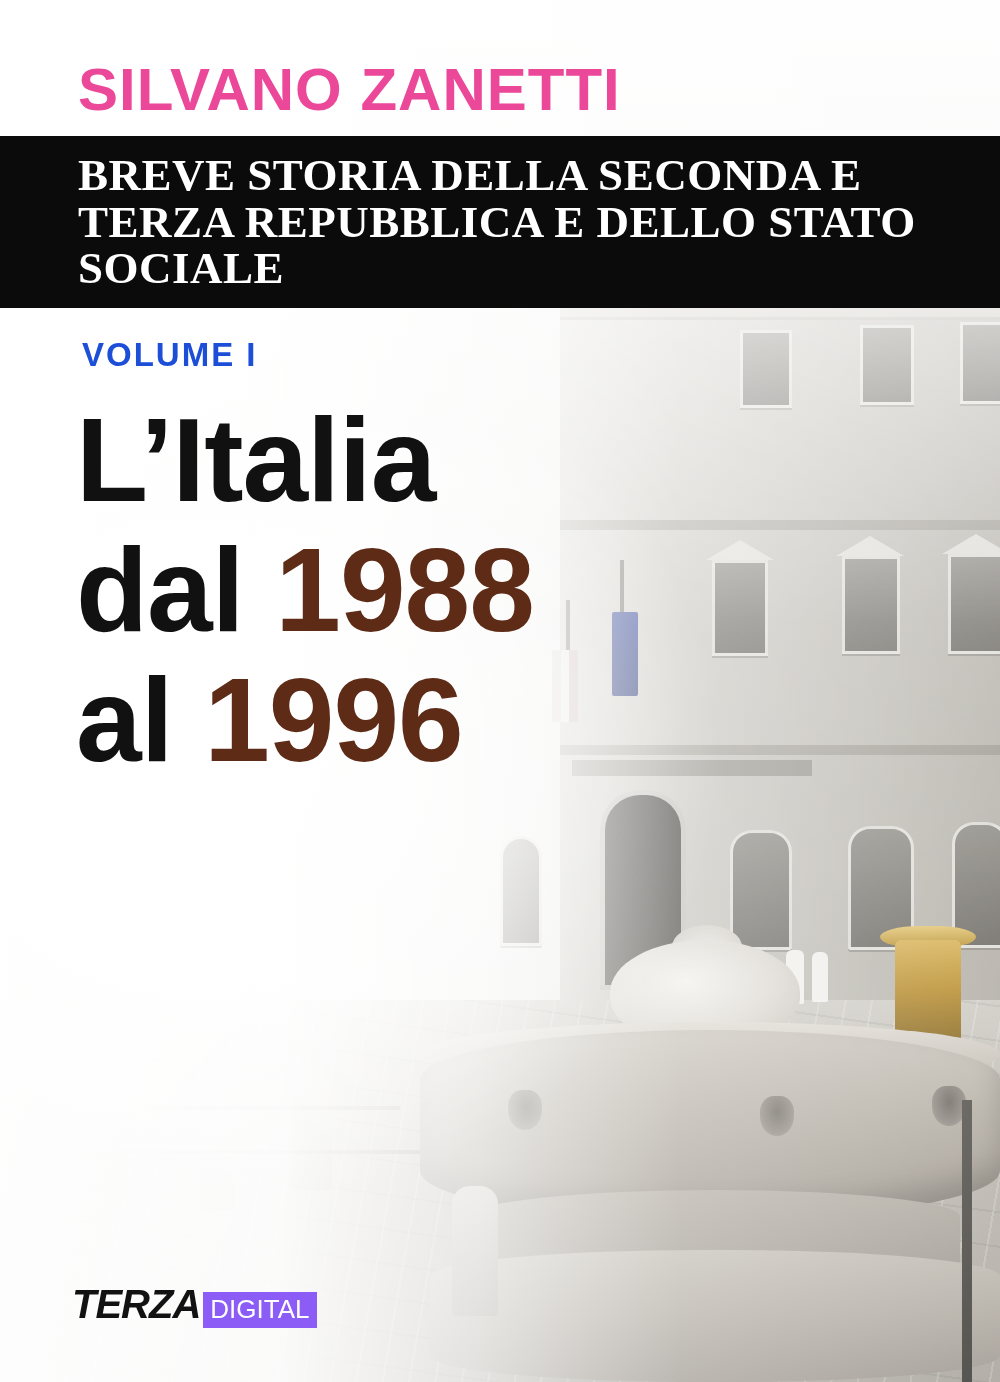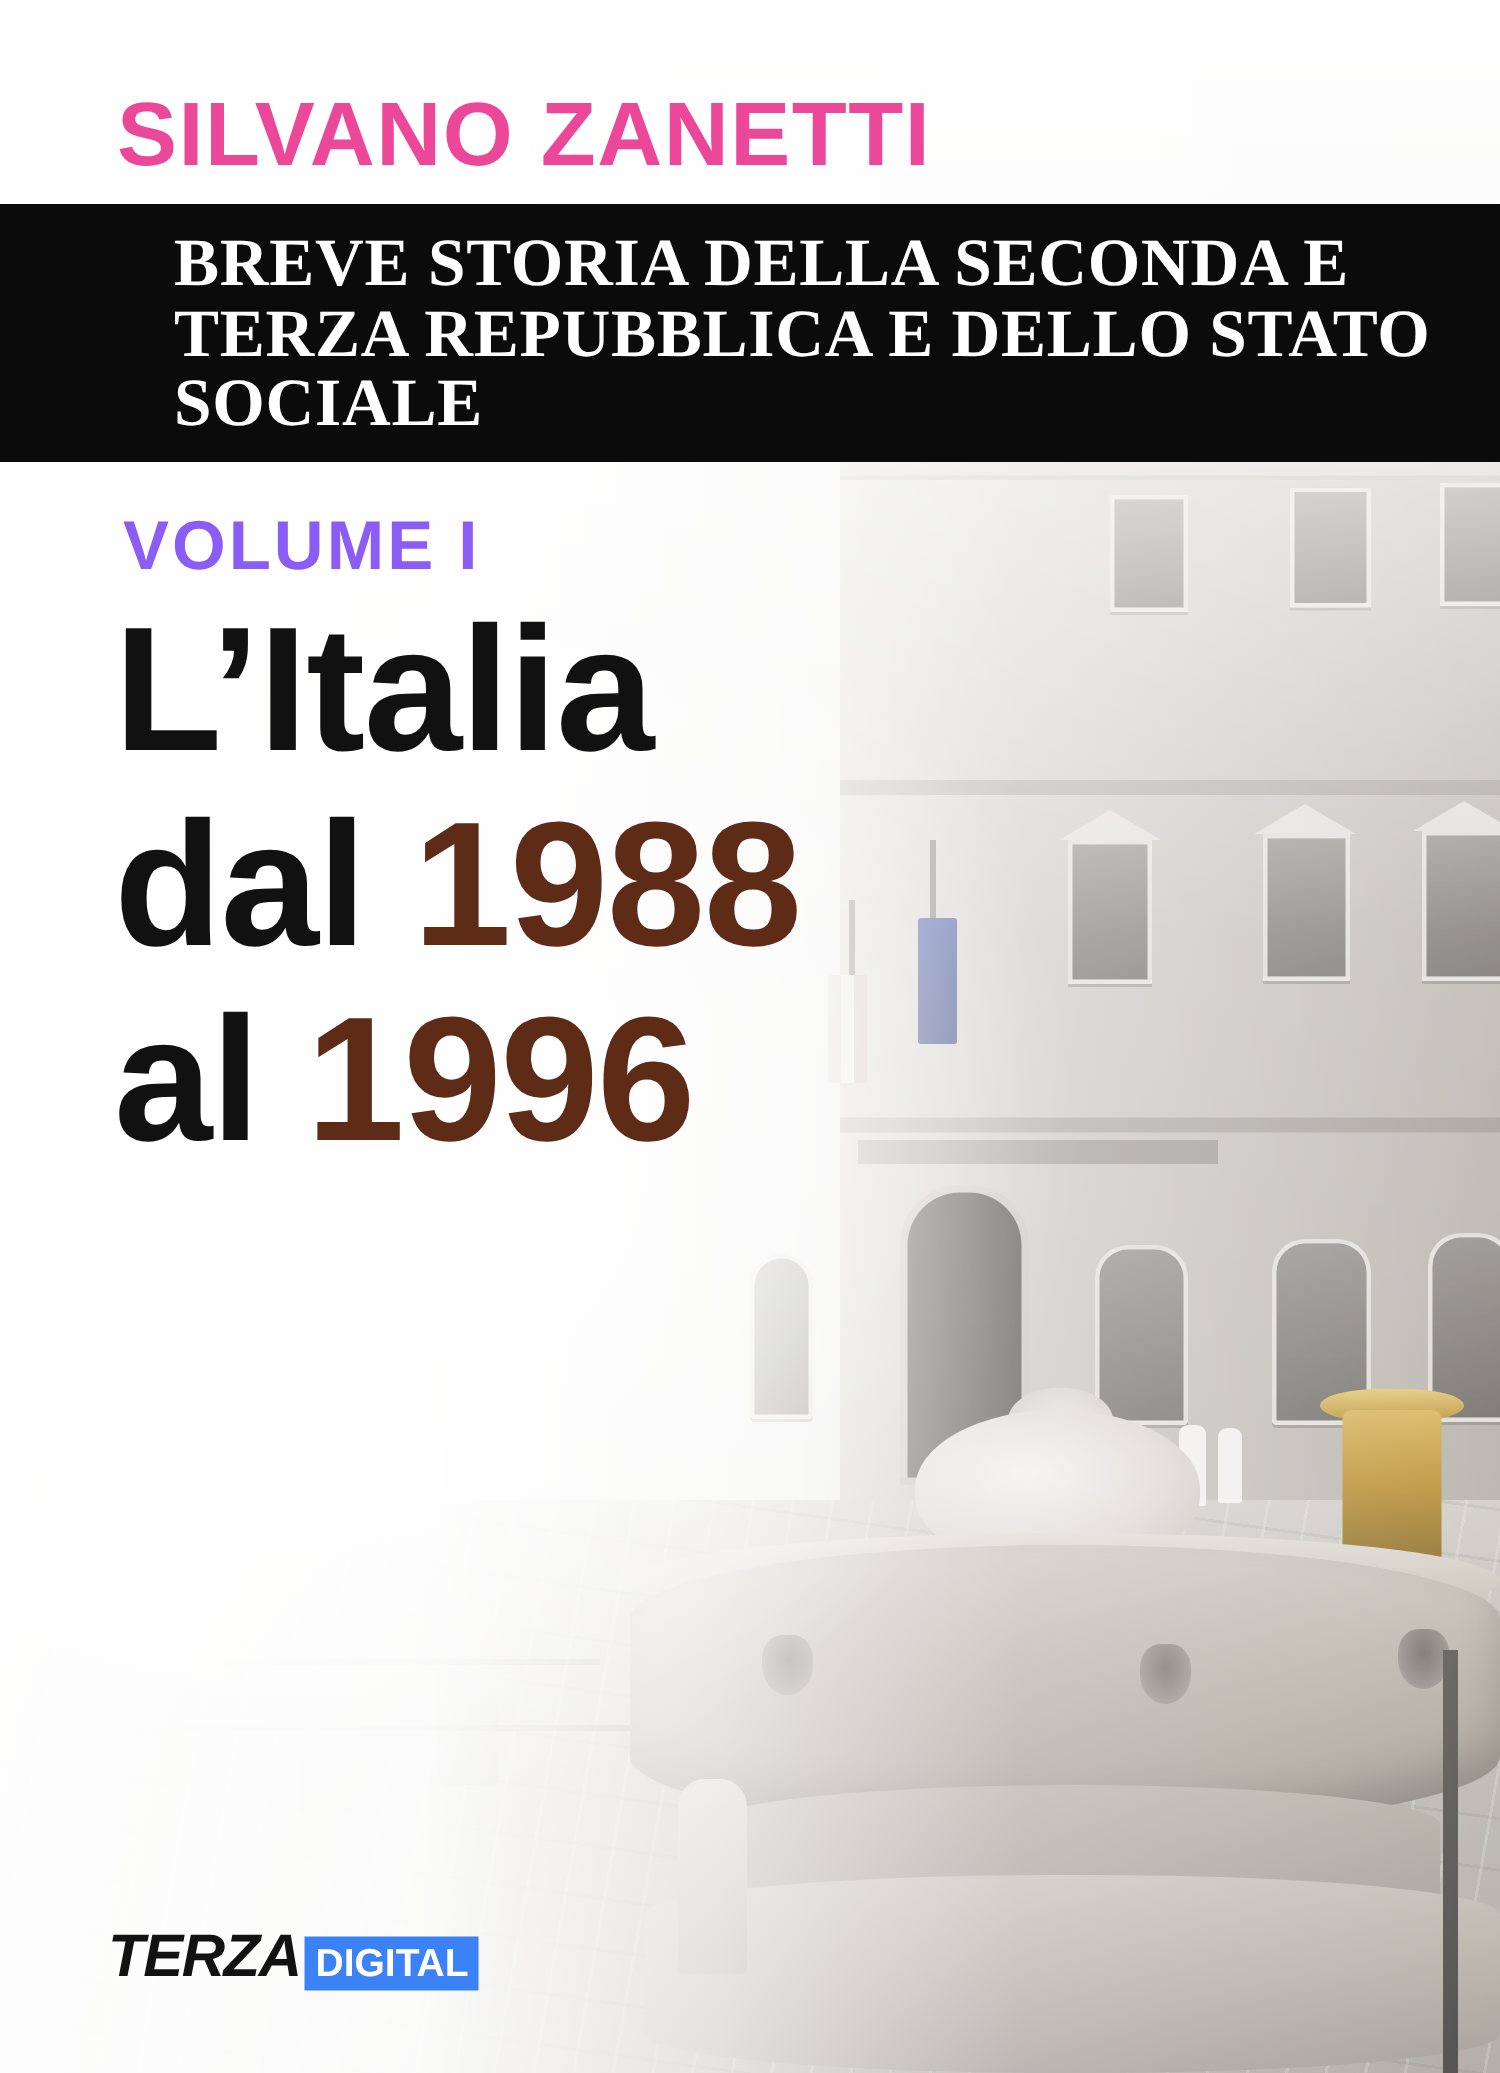--- a/index.html
+++ b/index.html
@@ -226,38 +226,38 @@
 
   .title-bar {
     position: absolute;
     left: 0; top: 136px;
     width: 1000px; height: 172px;
     background: #0b0b0b;
     display: flex;
     align-items: center;
   }
   .subtitle {
-    margin-left: 116px;
+    margin-left: 78px;
     font-family: "Liberation Serif", serif;
     font-weight: bold;
     font-size: 45px;
     line-height: 1.03;
     color: #ffffff;
     letter-spacing: 0.5px;
     text-transform: uppercase;
   }
 
   .volume {
     position: absolute;
     left: 82px; top: 336px;
     font-family: "Liberation Sans", sans-serif;
     font-weight: bold;
-    font-size: 46px;
+    font-size: 33px;
     letter-spacing: 2px;
-    color: #8b5cf6;
+    color: #1d4ed8;
   }
 
   .maintitle {
     position: absolute;
     left: 76px; top: 396px;
     width: 700px;
     font-family: "Liberation Sans", sans-serif;
     font-weight: bold;
     font-size: 118px;
     line-height: 1.1;
@@ -277,25 +277,25 @@
   .logo-delos {
     font-family: "Liberation Sans", sans-serif;
     font-weight: bold;
     font-style: italic;
     font-size: 40px;
     letter-spacing: -1px;
     color: #121212;
   }
   .logo-digital {
     font-family: "Liberation Sans", sans-serif;
-    font-weight: bold;
+    font-weight: normal;
     font-size: 26px;
     letter-spacing: 0px;
     color: #ffffff;
-    background: #3b82f6;
+    background: #8b5cf6;
     padding: 2px 7px 3px 7px;
     margin-left: 3px;
   }
 </style>
 </head>
 <body>
 
 <div class="cover">
 
   <div class="photo">

